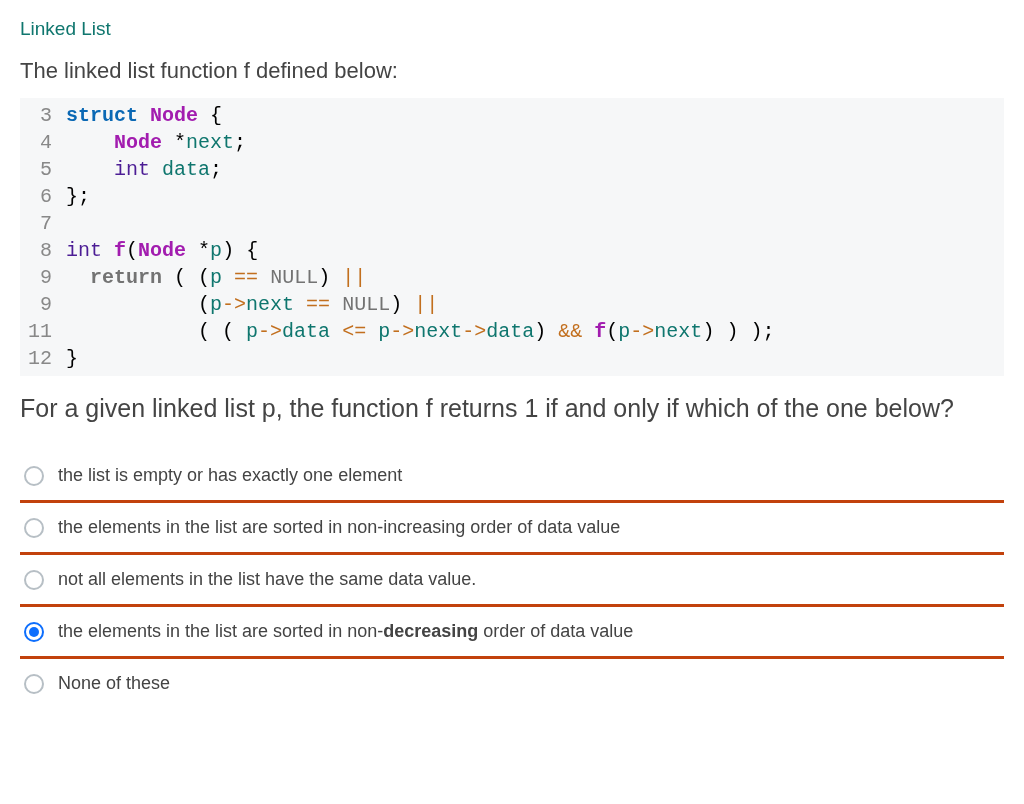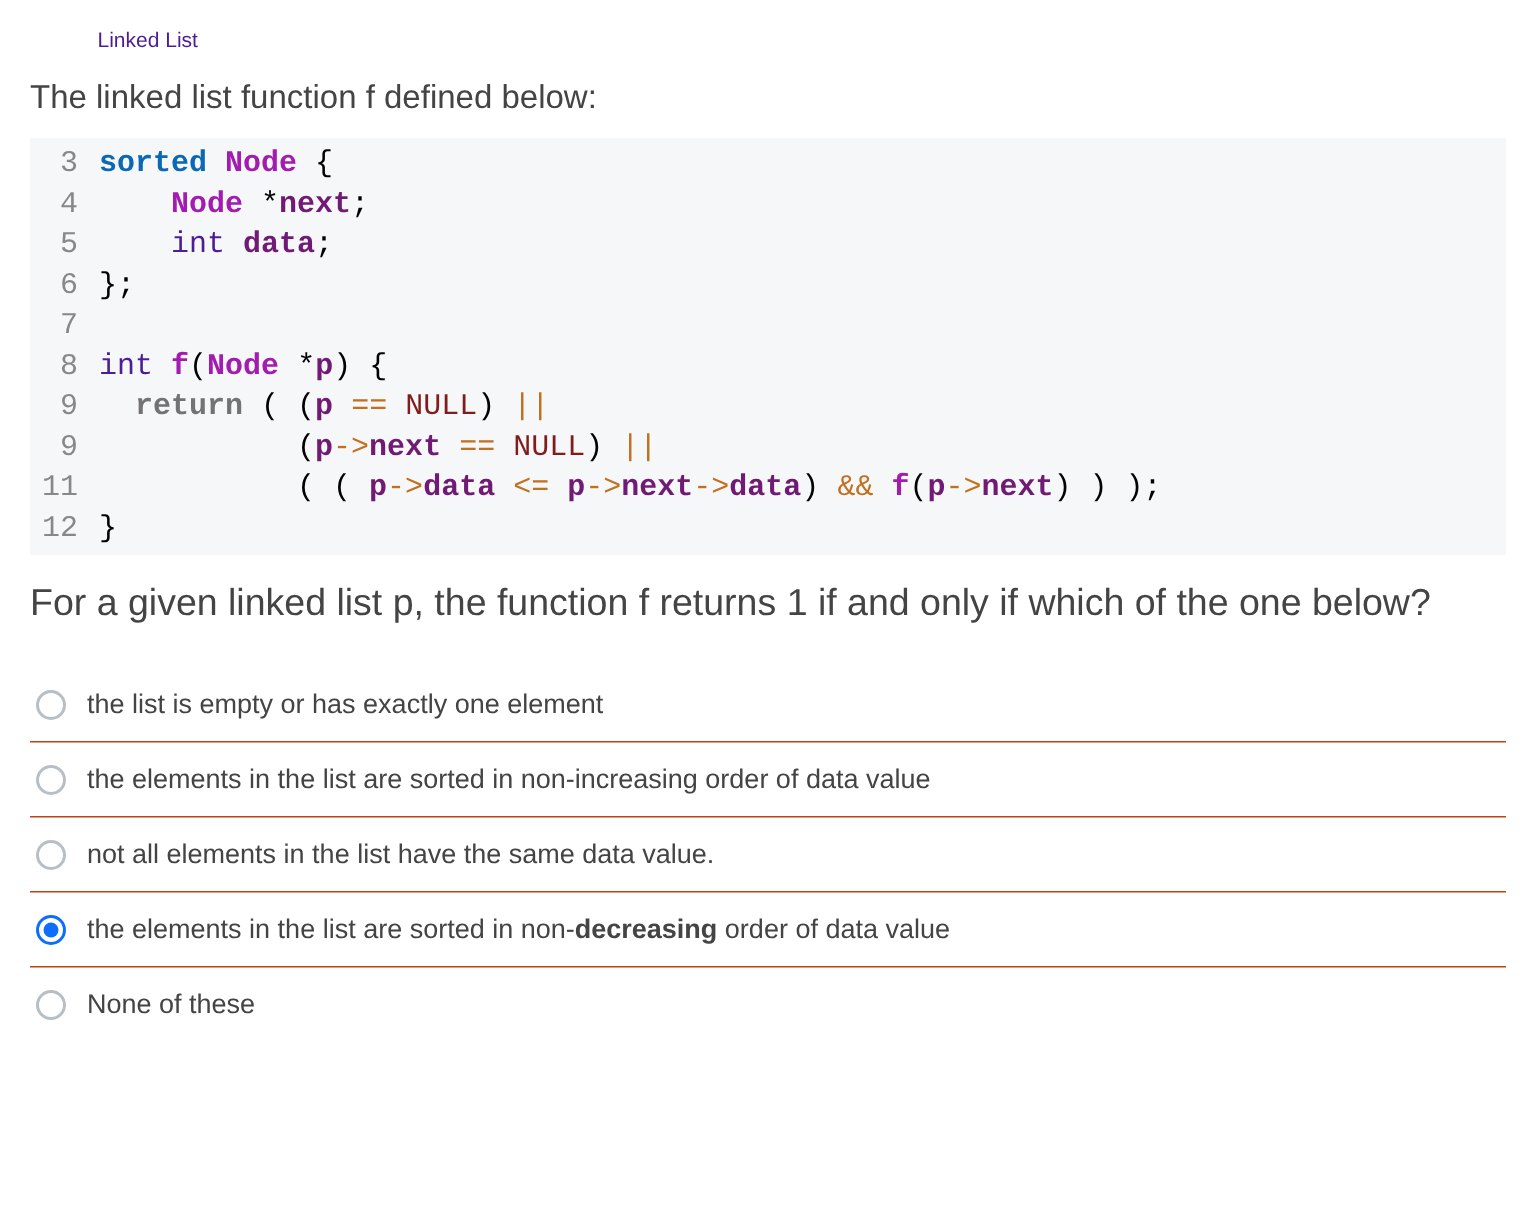--- a/index.html
+++ b/index.html
@@ -5,24 +5,23 @@
     * { box-sizing: border-box; margin: 0; padding: 0; }
     body {
       font-family: 'Segoe UI', 'Helvetica Neue', Arial, sans-serif;
       font-size: 18px;
       color: #333;
       padding: 18px 20px;
       width: 1024px;
       background: #fff;
     }
     .heading {
-      font-size: 14px;
-      color: #4c1d95;
+      font-size: 19px;
+      color: #0f766e;
       margin-bottom: 18px;
-      margin-left: 45px;
     }
     .intro {
       font-size: 22px;
       color: #444;
       margin-bottom: 14px;
     }
     .code-block {
       background: #f6f7f8;
       padding: 4px 0 4px 0;
       margin-bottom: 18px;
@@ -39,35 +38,35 @@
       text-align: right;
       padding-right: 14px;
       color: #888;
       user-select: none;
       flex-shrink: 0;
     }
     .code-text { flex: 1; }
     .kw-struct { color: #0a68b4; font-weight: 600; }
     .kw-type   { color: #4c1d95; }
     .kw-ident  { color: #a21caf; font-weight: 700; }
-    .kw-member { color: #701a75; font-weight: 700; }
+    .kw-member { color: #0f766e; font-weight: 400; }
     .kw-return { color: #737373; font-weight: 600; }
-    .kw-null   { color: #7f1d1d; }
+    .kw-null   { color: #737373; }
     .kw-punct  { color: #000; }
     .kw-op     { color: #c26f1e; }
     .question {
       font-size: 25px;
       color: #444;
       margin-bottom: 28px;
     }
     .options { }
     .option-row {
       display: flex;
       align-items: center;
-      border-bottom: 1px solid #c2410c;
+      border-bottom: 3px solid #c2410c;
       padding: 14px 4px;
       gap: 14px;
       font-size: 18px;
       color: #444;
     }
     .option-row:last-child { border-bottom: none; }
     .radio {
       width: 20px;
       height: 20px;
       border-radius: 50%;
@@ -92,21 +91,21 @@
     .opt-text strong { font-weight: 700; }
   </style>
 </head>
 <body>
 
 <div class="heading">Linked List</div>
 
 <div class="intro">The linked list function f defined below:</div>
 
 <div class="code-block" id="code-block">
-    <div class="code-line"><span class="lineno">3</span><span class="code-text"><span class="kw-struct">sorted</span> <span class="kw-ident">Node</span> <span class="kw-punct">{</span></span></div>
+    <div class="code-line"><span class="lineno">3</span><span class="code-text"><span class="kw-struct">struct</span> <span class="kw-ident">Node</span> <span class="kw-punct">{</span></span></div>
     <div class="code-line"><span class="lineno">4</span><span class="code-text">    <span class="kw-ident">Node</span> <span class="kw-punct">*</span><span class="kw-member">next</span><span class="kw-punct">;</span></span></div>
     <div class="code-line"><span class="lineno">5</span><span class="code-text">    <span class="kw-type">int</span> <span class="kw-member">data</span><span class="kw-punct">;</span></span></div>
     <div class="code-line"><span class="lineno">6</span><span class="code-text"><span class="kw-punct">};</span></span></div>
     <div class="code-line"><span class="lineno">7</span><span class="code-text"></span></div>
     <div class="code-line"><span class="lineno">8</span><span class="code-text"><span class="kw-type">int</span> <span class="kw-ident">f</span><span class="kw-punct">(</span><span class="kw-ident">Node</span> <span class="kw-punct">*</span><span class="kw-member">p</span><span class="kw-punct">) {</span></span></div>
     <div class="code-line"><span class="lineno">9</span><span class="code-text">  <span class="kw-return">return</span> <span class="kw-punct">( (</span><span class="kw-member">p</span> <span class="kw-op">==</span> <span class="kw-null">NULL</span><span class="kw-punct">)</span> <span class="kw-op">||</span></span></div>
     <div class="code-line"><span class="lineno">9</span><span class="code-text">           <span class="kw-punct">(</span><span class="kw-member">p</span><span class="kw-op">-&gt;</span><span class="kw-member">next</span> <span class="kw-op">==</span> <span class="kw-null">NULL</span><span class="kw-punct">)</span> <span class="kw-op">||</span></span></div>
     <div class="code-line"><span class="lineno">11</span><span class="code-text">           <span class="kw-punct">( (</span> <span class="kw-member">p</span><span class="kw-op">-&gt;</span><span class="kw-member">data</span> <span class="kw-op">&lt;=</span> <span class="kw-member">p</span><span class="kw-op">-&gt;</span><span class="kw-member">next</span><span class="kw-op">-&gt;</span><span class="kw-member">data</span><span class="kw-punct">)</span> <span class="kw-op">&amp;&amp;</span> <span class="kw-ident">f</span><span class="kw-punct">(</span><span class="kw-member">p</span><span class="kw-op">-&gt;</span><span class="kw-member">next</span><span class="kw-punct">) ) );</span></span></div>
     <div class="code-line"><span class="lineno">12</span><span class="code-text"><span class="kw-punct">}</span></span></div>
   </div>

